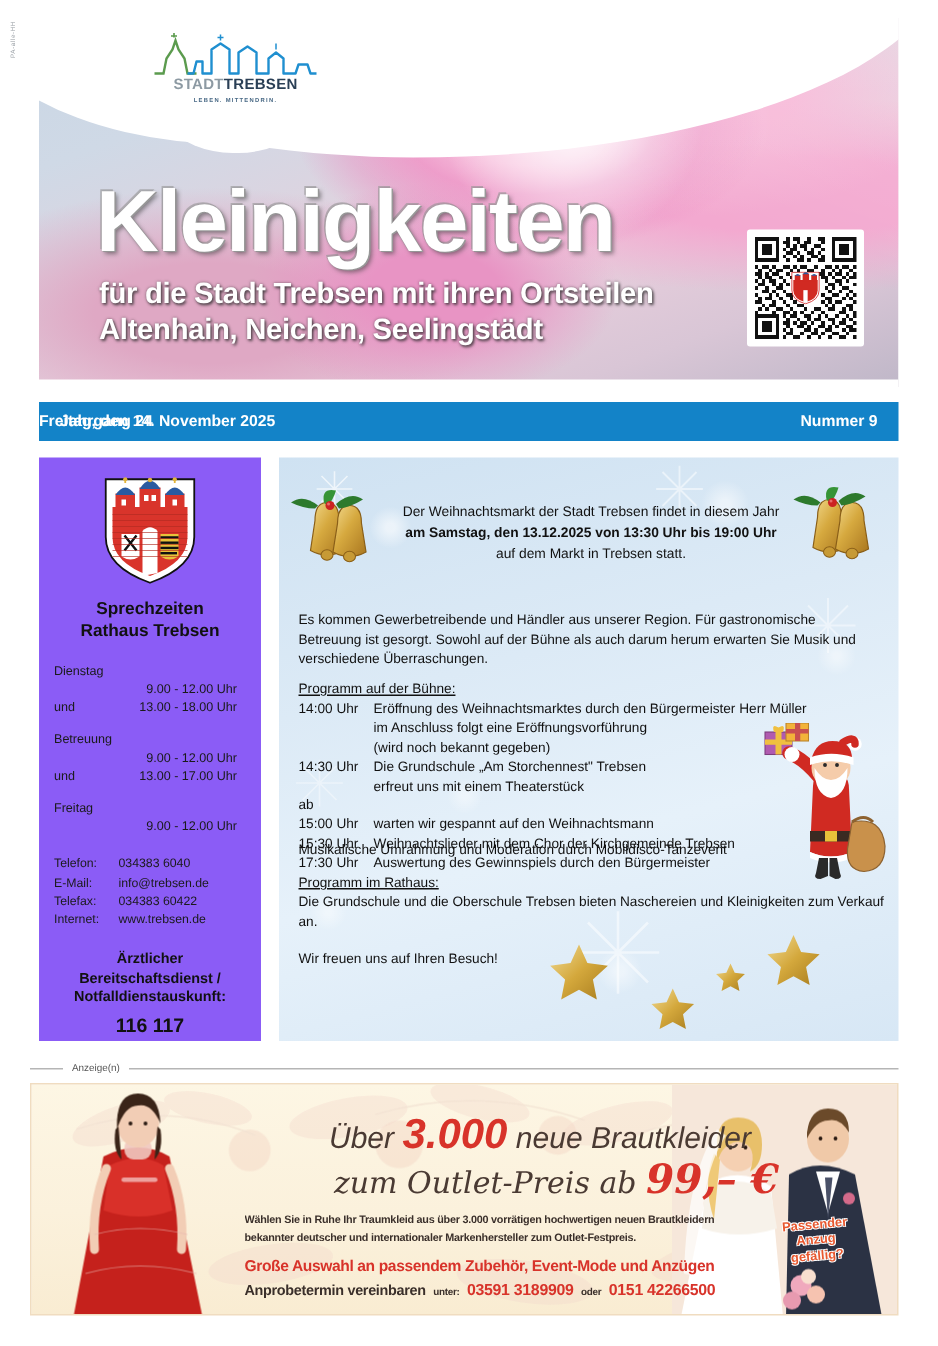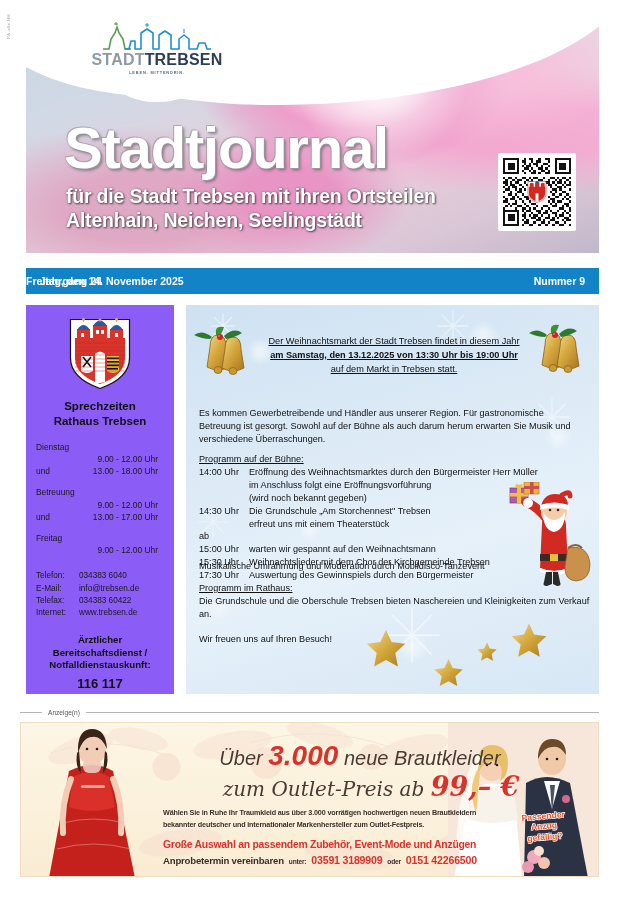--- a/index.html
+++ b/index.html
@@ -55,21 +55,21 @@
   }
 
   
   .logo-badge {
     position: absolute; left: 63px; top: 2px; width: 136px; height: 88px;
     background: #ffffff; border-radius: 0 0 66px 66px;
     display: flex; flex-direction: column; align-items: center; justify-content: flex-start;
     padding-top: 7px;
   }
   .logo-sky { width: 112px; height: 30px; }
-  .logo-word { font-size: 16px; font-weight: bold; letter-spacing: .2px; line-height: 1; margin-top: 1px;}
+  .logo-word { font-size: 10px; font-weight: bold; letter-spacing: .2px; line-height: 1; margin-top: 1px;}
   .logo-word .s1 { color: #8d9aa3; }
   .logo-word .s2 { color: #2a3f55; }
   .logo-tag { font-size: 3.9px; color: #4a6a86; letter-spacing: .85px; font-weight: bold; margin-top: 2px;}
 
   .mast-title {
     position: absolute; left: 38px; top: 108px;
     font-size: 58px; font-weight: bold; color: #ffffff; line-height: .95;
     letter-spacing: -1.2px;
     text-shadow: 0 0 1px #8a8a8a, 1px 1px 0 #9a9a9a, 2px 2px 3px rgba(60,60,60,.55),
                  -1px -1px 0 rgba(150,150,150,.6);
@@ -145,21 +145,21 @@
     font-size: 9.1px; color: #111; line-height: 1.42;
   }
   .snowflake { position: absolute; color: rgba(255,255,255,.55); }
 
   .bells { position: absolute; width: 66px; height: 56px; }
   .bells.left  { left: 6px;  top: 20px; }
   .bells.right { right: 6px; top: 18px; }
 
   .lead {
     position: absolute; left: 60px; top: 30px; width: 296px;
-    text-align: center; font-size: 9.2px; line-height: 1.5; text-decoration: underline;
+    text-align: center; font-size: 9.2px; line-height: 1.5;
   }
   .lead .b { font-weight: bold; }
 
   .para { position: absolute; left: 13px; width: 388px; }
   .p-intro { top: 102px; }
 
   .sec-title { font-weight: normal; text-decoration: underline; }
 
   .prog { position: absolute; left: 13px; top: 148px; width: 392px; }
   .prog .line { display: flex; }
@@ -247,21 +247,21 @@
         <path d="M2 28 L8 28 L10 18 L14 12 L16 6 L18 12 L22 18 L24 28 L30 28" fill="none" stroke="#5b9b4e" stroke-width="1.6"></path>
         <path d="M15 4 L15 1 M13 3 L17 3" stroke="#5b9b4e" stroke-width="1.1"></path>
         <path d="M24 28 L28 28 L30 20 L34 20 L34 28 L40 28 L40 12 L46 8 L52 12 L52 28 L58 28 L58 14 L64 10 L70 14 L70 28 L78 28 L78 18 L83 14 L88 18 L88 28 L96 28 L98 22 L104 22 L106 28 L110 28" fill="none" stroke="#1f8fd0" stroke-width="1.6" stroke-linejoin="round"></path>
         <path d="M46 6 L46 2 M44 4 L48 4" stroke="#1f8fd0" stroke-width="1"></path>
         <path d="M83 12 L83 8" stroke="#1f8fd0" stroke-width="1"></path>
       </svg>
       <div class="logo-word"><span class="s1">STADT</span><span class="s2">TREBSEN</span></div>
       <div class="logo-tag">LEBEN. MITTENDRIN.</div>
     </div>
 
-    <div class="mast-title">Stadtjournal</div>
+    <div class="mast-title">Kleinigkeiten</div>
     <div class="mast-sub">
       <div>für die Stadt Trebsen mit ihren Ortsteilen</div>
       <div>Altenhain, Neichen, Seelingstädt</div>
     </div>
 
     <div class="qr">
       <div class="qr-inner">
         <svg viewBox="0 0 29 29" width="100%" height="100%" shape-rendering="crispEdges">
           <rect width="29" height="29" fill="#fff"></rect>
           <g fill="#111">

